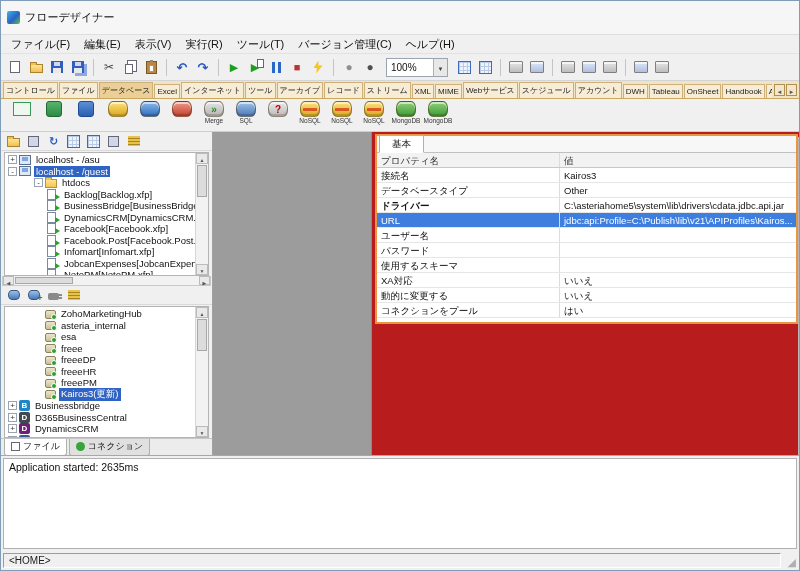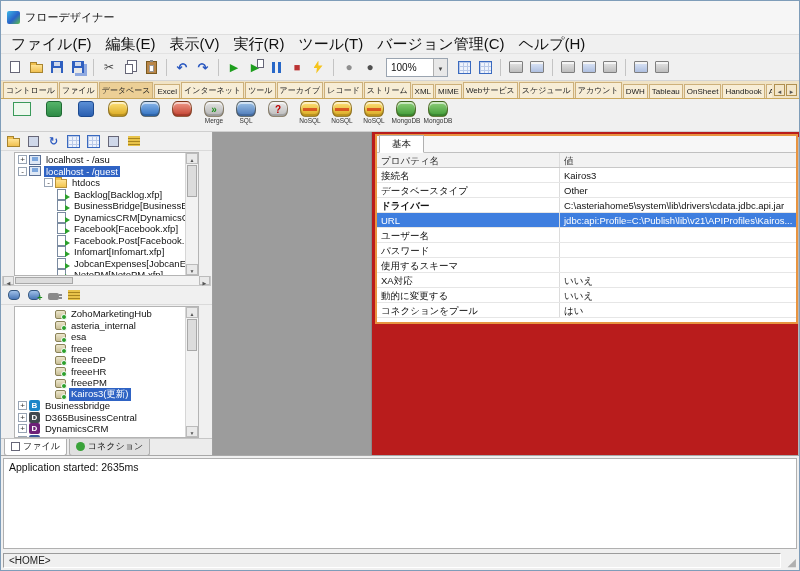--- a/index.html
+++ b/index.html
@@ -5,21 +5,21 @@
 *{margin:0;padding:0;box-sizing:border-box}
 html,body{background:#cfcfcf}
 body{font-family:"Liberation Sans","DejaVu Sans",sans-serif;color:#111}
 .window{width:800px;height:571px;border:1px solid #7f9db9;background:#f0f0f0;display:flex;flex-direction:column;overflow:hidden;font-size:11px}
 
 
 .titlebar{height:34px;flex:none;display:flex;align-items:center;padding:0 6px;background:#f6f6f6;border-bottom:1px solid #dedede}
 .app-icon{width:13px;height:13px;margin-right:5px;border-radius:2px;background:linear-gradient(135deg,#3cb8e6 0%,#2a62c8 55%,#5fc04a 100%)}
 .title-text{font-size:11px}
 .menubar{height:19px;flex:none;display:flex;align-items:center;padding:0 3px;border-bottom:1px solid #e2e2e2}
-.menu-item{padding:2px 7px;font-size:15px;cursor:default}
+.menu-item{padding:2px 7px;font-size:11px;cursor:default}
 
 
 .toolbar{height:27px;flex:none;display:flex;align-items:center;padding:0 4px;border-bottom:1px solid #d4d4d4;gap:1px}
 .tbtn{width:20px;height:20px;display:flex;align-items:center;justify-content:center;flex:none}
 .tsep{width:1px;height:17px;background:#c4c4c4;margin:0 4px;flex:none}
 .ic{display:inline-block;position:relative}
 .ic-doc{width:10px;height:12px;background:#fff;border:1px solid #667}
 .ic-folder{width:13px;height:9px;background:linear-gradient(#ffe394,#f0c050);border:1px solid #a8842e;margin-top:2px;position:relative}
 .ic-folder::before{content:"";position:absolute;top:-3px;left:-1px;width:5px;height:2px;background:#f0c050;border:1px solid #a8842e;border-bottom:none}
 .ic-save{width:12px;height:12px;background:#2f5fc0;position:relative}
@@ -86,21 +86,21 @@
 .mini-toolbar{height:19px;flex:none;display:flex;align-items:center;gap:3px;padding:0 4px;border-bottom:1px solid #dadada}
 .lbtn{width:17px;height:16px;display:flex;align-items:center;justify-content:center;flex:none}
 .ic-cube{width:11px;height:11px;background:#cfd8ea;border:1px solid #667}
 .ic-refresh::before{content:"↻";font-size:11px;color:#2a58c0;font-weight:bold}
 .ic-sort{width:12px;height:10px;background:repeating-linear-gradient(#e8c34a 0 2px,#a8851f 2px 3px)}
 .ic-dbsm{width:12px;height:10px;border-radius:4px/5px;background:linear-gradient(#9fc0e8,#4a78b8);border:1px solid #33567f;position:relative}
 .ic-dbadd::after{content:"+";position:absolute;right:-4px;bottom:-4px;color:#1a8a1a;font-weight:bold;font-size:9px}
 .ic-plug{width:11px;height:7px;background:#8a8a8a;border-radius:2px;position:relative;margin-top:2px}
 .ic-plug::before{content:"";position:absolute;right:-3px;top:1px;width:3px;height:2px;background:#8a8a8a;box-shadow:0 3px 0 #8a8a8a}
 
-.tree-viewport{flex:none;height:124px;display:flex;background:#fff;border:1px solid #b4b4b4;margin:1px 13px 0;min-height:0;overflow:hidden}
+.tree-viewport{flex:none;height:124px;display:flex;background:#fff;border:1px solid #b4b4b4;margin:1px 3px 0;min-height:0;overflow:hidden}
 .tree-viewport.grow{flex:1;height:auto}
 .tree{flex:1;overflow:hidden;padding-top:1px;min-width:0}
 .tree-row{display:flex;align-items:center;height:11.5px;font-size:9.5px;white-space:nowrap;padding-left:3px}
 .tree-row[data-level="1"]{padding-left:29px}
 .tree-row[data-level="2"]{padding-left:31px}
 .expander{width:9px;height:9px;flex:none;margin-right:2px;position:relative}
 .expander[data-exp]{border:1px solid #98a4b4;background:#fff}
 .expander[data-exp]::before{content:attr(data-exp);position:absolute;left:0;right:0;top:-1px;text-align:center;font-size:8px;line-height:9px;color:#333}
 .ti{width:12px;height:10px;flex:none;margin-right:3px;position:relative}
 .tree-label{padding:0 2px;overflow:hidden;text-overflow:clip}

